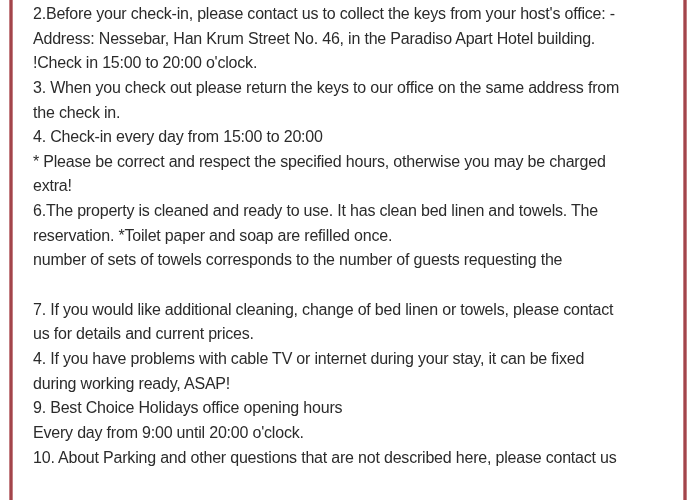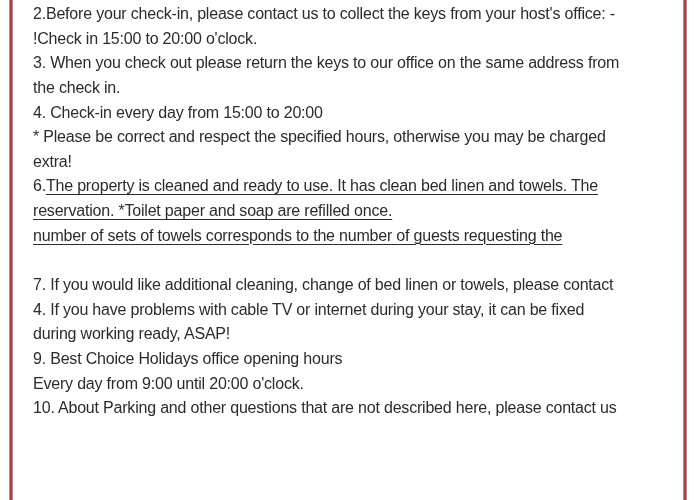--- a/index.html
+++ b/index.html
@@ -33,44 +33,45 @@
     font-size: 16px;
     font-weight: 400;
     letter-spacing: -0.2px;
   }
   .line {
     height: 24.65px;
     line-height: 24.65px;
     white-space: nowrap;
   }
   .seg-underline {
-    text-decoration: underline;
     text-underline-offset: 3px;
     text-decoration-thickness: 1px;
     text-align: right;
   }
 </style>
 </head>
 <body>
 
 <div class="page" style="background: rgb(255, 255, 255);">
   <div class="border-line left" style="background: linear-gradient(to right, rgb(220, 170, 173) 0%, rgb(162, 69, 75) 30%, rgb(162, 69, 75) 70%, rgb(220, 170, 173) 100%);"></div>
   <div class="border-line right" style="background: linear-gradient(to right, rgb(220, 170, 173) 0%, rgb(162, 69, 75) 30%, rgb(162, 69, 75) 70%, rgb(220, 170, 173) 100%);"></div>
   <div class="doc" id="doc" style="color: rgb(43, 43, 43);">
       <div class="line"><span class="">2.Before your check-in, please contact us to collect the keys from your host's office: -</span></div>
+      <div class="line"><span class="">Address: Nessebar, Han Krum Street No. 46, in the Paradiso Apart Hotel building.</span></div>
       <div class="line"><span class="">!Check in 15:00 to 20:00 o'clock.</span></div>
       <div class="line"><span class="">3. When you check out please return the keys to our office on the same address from</span></div>
       <div class="line"><span class="">the check in.</span></div>
       <div class="line"><span class="">4. Check-in every day from 15:00 to 20:00</span></div>
       <div class="line"><span class="">* Please be correct and respect the specified hours, otherwise you may be charged</span></div>
       <div class="line"><span class="">extra!</span></div>
       <div class="line"><span class="">6.</span><span class="seg-underline">The property is cleaned and ready to use. It has clean bed linen and towels. The</span></div>
       <div class="line"><span class="seg-underline">reservation. *Toilet paper and soap are refilled once.</span></div>
       <div class="line"><span class="seg-underline">number of sets of towels corresponds to the number of guests requesting the</span></div>
       <div class="line">&nbsp;</div>
       <div class="line"><span class="">7. If you would like additional cleaning, change of bed linen or towels, please contact</span></div>
+      <div class="line"><span class="">us for details and current prices.</span></div>
       <div class="line"><span class="">4. If you have problems with cable TV or internet during your stay, it can be fixed</span></div>
       <div class="line"><span class="">during working ready, ASAP!</span></div>
       <div class="line"><span class="">9. Best Choice Holidays office opening hours</span></div>
       <div class="line"><span class="">Every day from 9:00 until 20:00 o'clock.</span></div>
       <div class="line"><span class="">10. About Parking and other questions that are not described here, please contact us</span></div>
     </div>
 </div>
 
 </body></html>

